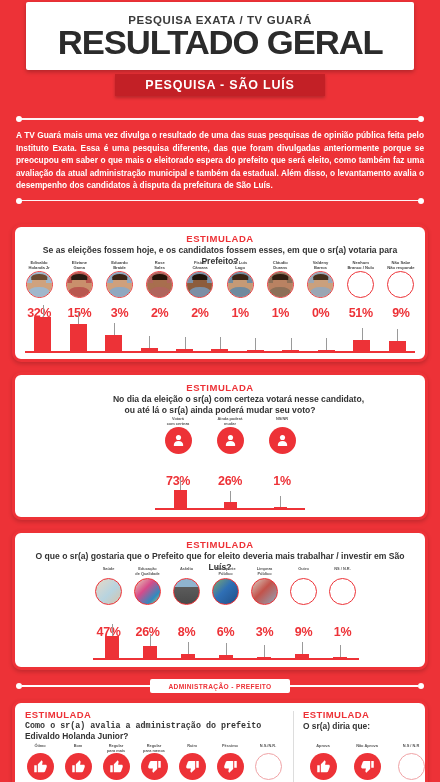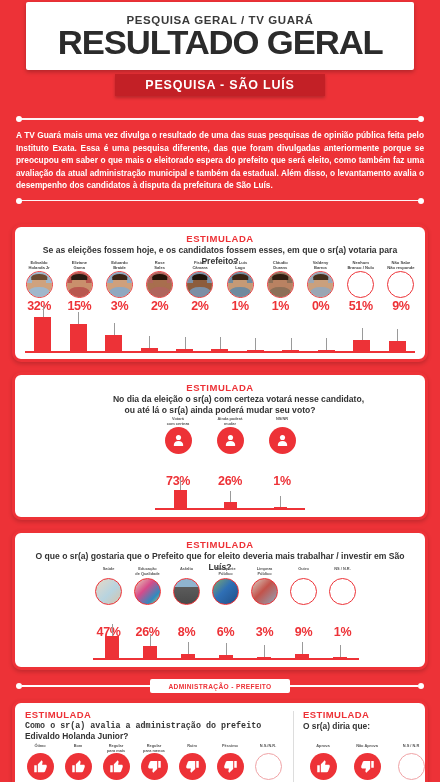--- a/index.html
+++ b/index.html
@@ -80,21 +80,21 @@
     line-height:5.1px; height:10px; white-space:pre-line;
   }
   .avatar{
     width:27px; height:27px; border-radius:50%;
     border:1.4px solid #ED3237; margin-top:1px;
     background:#e8e8e8; overflow:hidden; position:relative;
   }
   .avatar.empty{ background:#fff; }
   .av-face{ position:absolute; inset:0; }
   .pct{
-    font-size:12.5px; font-weight:900; color:#ED3237; margin-top:1px;
+    font-size:12.5px; font-weight:900; color:#ED3237; margin-top:8px;
     letter-spacing:-.4px;
   }
   .bars{
     position:absolute; left:10px; right:10px; bottom:6px; height:42px;
     display:flex; align-items:flex-end;
     border-bottom:2px solid #ED3237;
   }
   .barcol{ flex:1; display:flex; justify-content:center; align-items:flex-end; height:100%; position:relative;}
   .stick{
     position:absolute; bottom:0; width:1px; background:#9a9a9a; left:50%;
@@ -136,21 +136,21 @@
   .admin-tab span{ font-size:6.6px; font-weight:900; color:#ED3237; letter-spacing:.35px; }
   .tabline{ position:absolute; left:16px; right:16px; top:685px; height:2px; }
   .tabline::before{ content:""; position:absolute; left:6px; right:6px; top:0; height:1.6px; background:#fff;}
   .tabline .d{ position:absolute; top:-2px; width:6px; height:6px; background:#fff; border-radius:50%; }
   .tabline .d.l{ left:0; } .tabline .d.r{ right:0; }
 </style>
 </head>
 <body>
 
 <div class="header-card">
-  <div class="kicker">PESQUISA GERAL / TV GUARÁ</div>
+  <div class="kicker">PESQUISA EXATA / TV GUARÁ</div>
   <div class="main-title">RESULTADO GERAL</div>
 </div>
 <div class="subtitle-bar">
   <span>PESQUISA - SÃO LUÍS</span>
 </div>
 
 <div class="intro-wrap">
   <div class="dotline">
     <div class="d l"></div>
     <div class="d r"></div>

